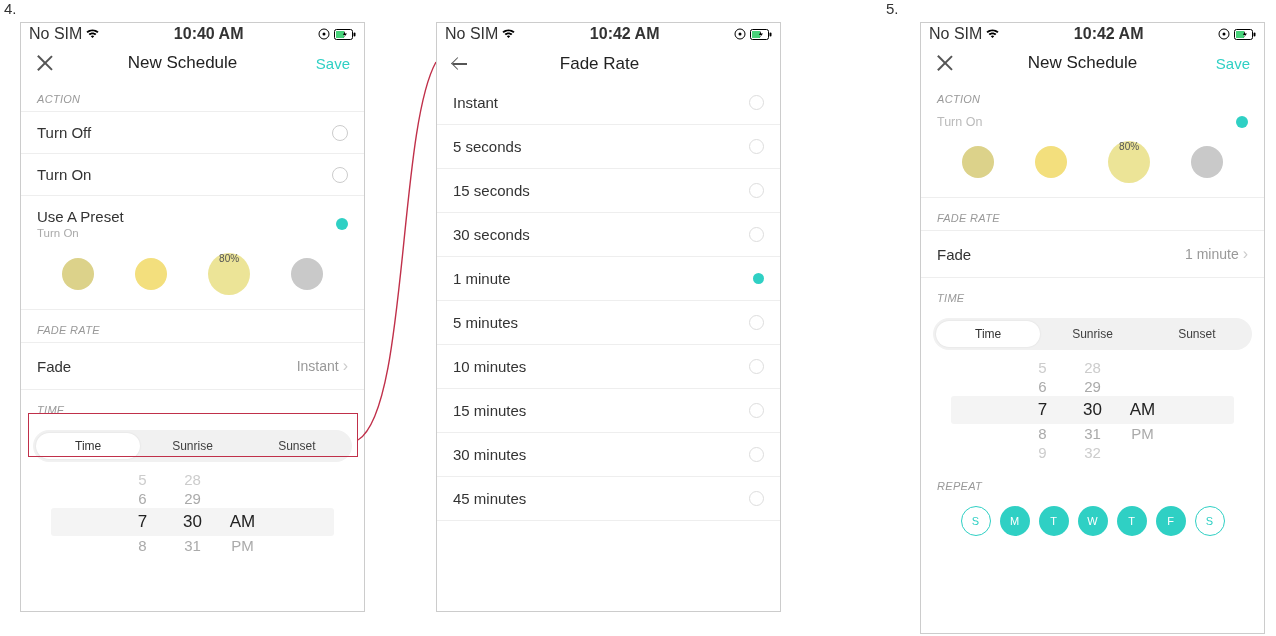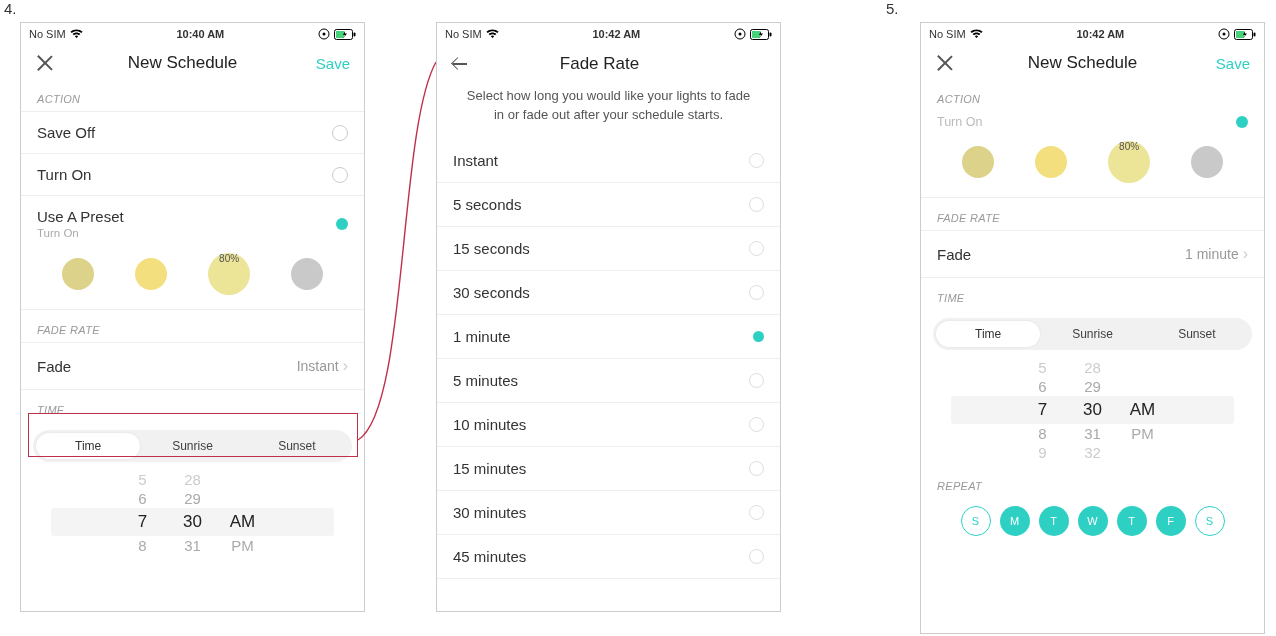--- a/index.html
+++ b/index.html
@@ -1,19 +1,19 @@
 <!DOCTYPE html>
 <html><head>
 <meta charset="utf-8">
 <style>
   * { box-sizing: border-box; margin: 0; padding: 0; font-family: -apple-system, BlinkMacSystemFont, "Segoe UI", Helvetica, Arial, sans-serif; }
   body { background: #fff; width: 1276px; height: 636px; position: relative; color: #333; }
   .step-num { position: absolute; font-size: 15px; color: #333; }
   .phone { position: absolute; border: 1px solid #ccc; background: #fff; overflow: hidden; }
-  .status-bar { height: 20px; display: flex; align-items: center; justify-content: space-between; padding: 2px 8px 0 8px; font-size: 11px; font-weight: 500; }
+  .status-bar { height: 20px; display: flex; align-items: center; justify-content: space-between; padding: 2px 8px 0 8px; font-size: 16px; font-weight: 500; }
   .status-left { display:flex; align-items:center; gap:4px; }
   .status-right { display:flex; align-items:center; gap:4px; }
   .wifi-icon svg, .eye-icon svg, .batt-icon svg { display:block; }
   .nav-bar { display:flex; align-items:center; justify-content:space-between; padding: 10px 14px 6px 14px; }
   .nav-title { font-size: 17px; font-weight: 500; color:#222; flex:1; text-align:center; }
   .nav-action { font-size: 15px; color:#2fd0c4; font-weight:400; min-width:40px; text-align:right; }
   .close-x { width:20px; height:20px; position:relative; }
   .close-x::before, .close-x::after { content:""; position:absolute; left:9px; top:0; width:1.5px; height:20px; background:#555; }
   .close-x::before { transform:rotate(45deg); }
   .close-x::after { transform:rotate(-45deg); }
@@ -90,21 +90,21 @@
 
   <div class="nav-bar">
     <div class="close-x"></div>
     <div class="nav-title">New Schedule</div>
     <div class="nav-action">Save</div>
   </div>
 
   <div class="section-label">ACTION</div>
 
   <div class="row">
-    <span>Save Off</span>
+    <span>Turn Off</span>
     <span class="radio"></span>
   </div>
   <div class="row">
     <span>Turn On</span>
     <span class="radio"></span>
   </div>
   <div class="row" style="border-bottom:none; padding-bottom:4px;">
     <span class="sub">
       <span>Use A Preset</span>
       <span class="sublabel">Turn On</span>
@@ -194,21 +194,20 @@
         </span>
     </div>
   </div>
 
   <div class="nav-bar">
     <div class="back-arrow"></div>
     <div class="nav-title">Fade Rate</div>
     <div style="min-width:40px;"></div>
   </div>
 
-  <div class="helper-text">Select how long you would like your lights to fade in or fade out after your schedule starts.</div>
 
   <div id="fade-options">
       <div class="list-row">
         <span>Instant</span>
         <span class="circ"></span>
       </div>
       <div class="list-row">
         <span>5 seconds</span>
         <span class="circ"></span>
       </div>

